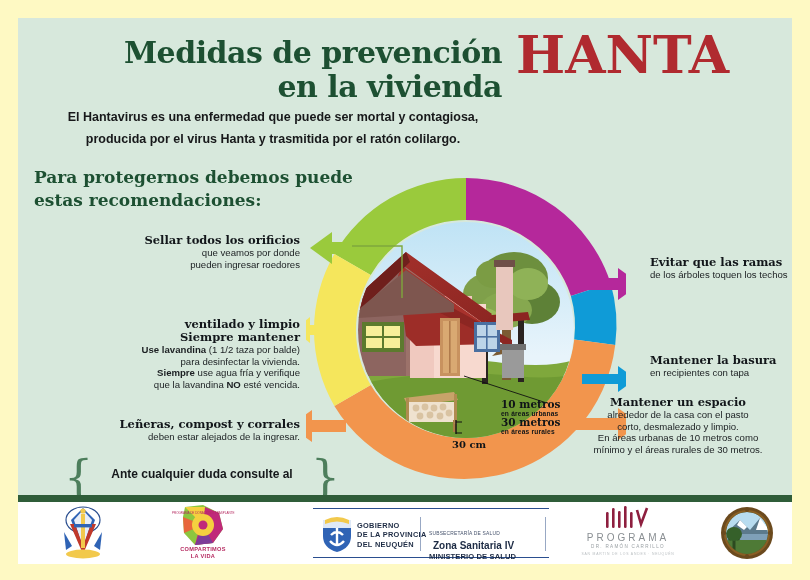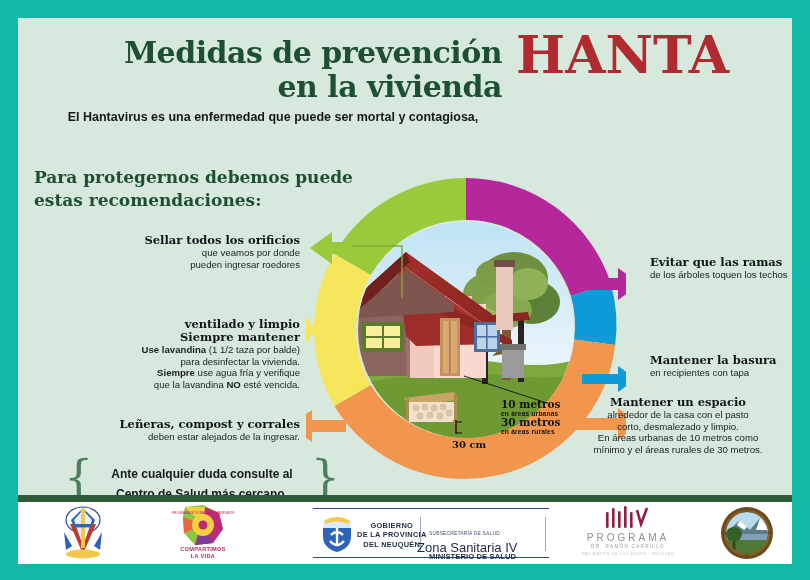--- a/index.html
+++ b/index.html
@@ -1,17 +1,17 @@
 <!DOCTYPE html>
 <html><head>
 <meta charset="utf-8">
 <style>
   html,body{margin:0;padding:0;background:#ffffff;}
   body{width:810px;height:580px;overflow:hidden;font-family:"Liberation Sans",sans-serif;}
-  #poster{position:relative;width:810px;height:580px;background:#14b8a6;}
+  #poster{position:relative;width:810px;height:580px;background:#fef9c3;}
   #canvas{position:absolute;left:18px;top:18px;width:774px;height:480px;background:#d7e8dc;overflow:hidden;}
   #footerband{position:absolute;left:18px;top:495px;width:774px;height:7px;background:#2f5d39;}
   #footer{position:absolute;left:18px;top:502px;width:774px;height:62px;background:#ffffff;}
 
   
   .h1{position:absolute;font-family:"DejaVu Serif",serif;font-weight:bold;color:#1d5032;
       font-size:30px;letter-spacing:-0.5px;line-height:34px;text-align:right;}
   #title-main{left:14px;top:18px;width:470px;}
   #title-hv{position:absolute;left:498px;top:12px;width:280px;font-family:"DejaVu Serif",serif;
       font-weight:bold;color:#b02a2f;font-size:52px;line-height:50px;letter-spacing:0px;}
@@ -60,27 +60,27 @@
 
   
   .logo{position:absolute;top:0;height:62px;}
   #logo1{left:30px;width:70px;}
   #logo2{left:140px;width:90px;}
   #logo3{left:295px;width:240px;}
   #logo4{left:545px;width:130px;}
   #logo5{left:690px;width:80px;}
 
   #gob-block{position:absolute;left:0;top:6px;width:236px;height:48px;
-      border-top:1.5px solid #2a4e8f;border-bottom:1.5px solid #2a4e8f;text-align:center;}
+      border-top:1.5px solid #2a4e8f;border-bottom:1.5px solid #2a4e8f;}
   #gob-sep{position:absolute;left:107px;top:8px;width:1px;height:34px;background:#98a8c4;}
   #gob-sep2{position:absolute;left:232px;top:8px;width:1px;height:34px;background:#98a8c4;}
   #gob-name{position:absolute;left:44px;top:12px;font-size:7.4px;font-weight:bold;color:#1d2b44;line-height:9.4px;letter-spacing:0.3px;}
   #min-name{position:absolute;left:116px;top:11px;font-size:7.6px;font-weight:bold;color:#1d2b44;line-height:9.6px;letter-spacing:0.1px;margin-top:32px;}
   #min-sub{position:absolute;left:116px;top:22px;font-size:4.9px;color:#44516b;letter-spacing:0.2px;}
-  #min-zona{position:absolute;left:104px;top:31px;font-size:13px;font-weight:normal;color:#1d2b44;}
+  #min-zona{position:absolute;left:120px;top:31px;font-size:10px;font-weight:bold;color:#1d2b44;}
 
   #comp-txt{position:absolute;left:0;top:44px;width:90px;text-align:center;font-size:5.6px;
       font-weight:bold;color:#b5295f;line-height:7px;letter-spacing:0.3px;}
   #hosp-word{position:absolute;left:0;top:30px;width:130px;text-align:center;font-size:10px;
       color:#8a8f93;letter-spacing:3px;}
   #hosp-sub{position:absolute;left:0;top:42px;width:130px;text-align:center;font-size:4.6px;
       color:#9aa0a4;letter-spacing:1.3px;}
   #hosp-sub2{position:absolute;left:0;top:50px;width:130px;text-align:center;font-size:3.4px;
       color:#b9bec1;letter-spacing:0.8px;}
 </style>
@@ -95,20 +95,21 @@
       <div>Medidas de prevención</div>
       <div>en la vivienda</div>
     </div>
 
     <div id="title-hv">
       <div>HANTA</div>
     </div>
 
     <div id="lead">
       <div>El Hantavirus es una enfermedad que puede ser mortal y contagiosa,</div>
+      <div>producida por el virus Hanta y trasmitida por el ratón colilargo.</div>
     </div>
 
     <div id="subhead">
       <div>Para protegernos debemos puede</div>
       <div>estas recomendaciones:</div>
     </div>
 
     <div id="ring">
       <svg width="320" height="320" viewBox="0 0 320 320" xmlns="http://www.w3.org/2000/svg">
         <defs>
@@ -286,21 +287,20 @@
       <div class="sub">alrededor de la casa con el pasto</div>
       <div class="sub">corto, desmalezado y limpio.</div>
       <div class="sub">En áreas urbanas de 10 metros como</div>
       <div class="sub">mínimo y el áreas rurales de 30 metros.</div>
     </div>
 
     <div id="quote">
       <span class="brace" id="brace-l">{</span>
       <div class="qtxt">
         <div>Ante cualquier duda consulte al</div>
-        <div>Centro de Salud más cercano.</div>
       </div>
       <span class="brace" id="brace-r">}</span>
     </div>
 
   </div>
 
   <div id="footerband"></div>
 
   <div id="footer">
 

